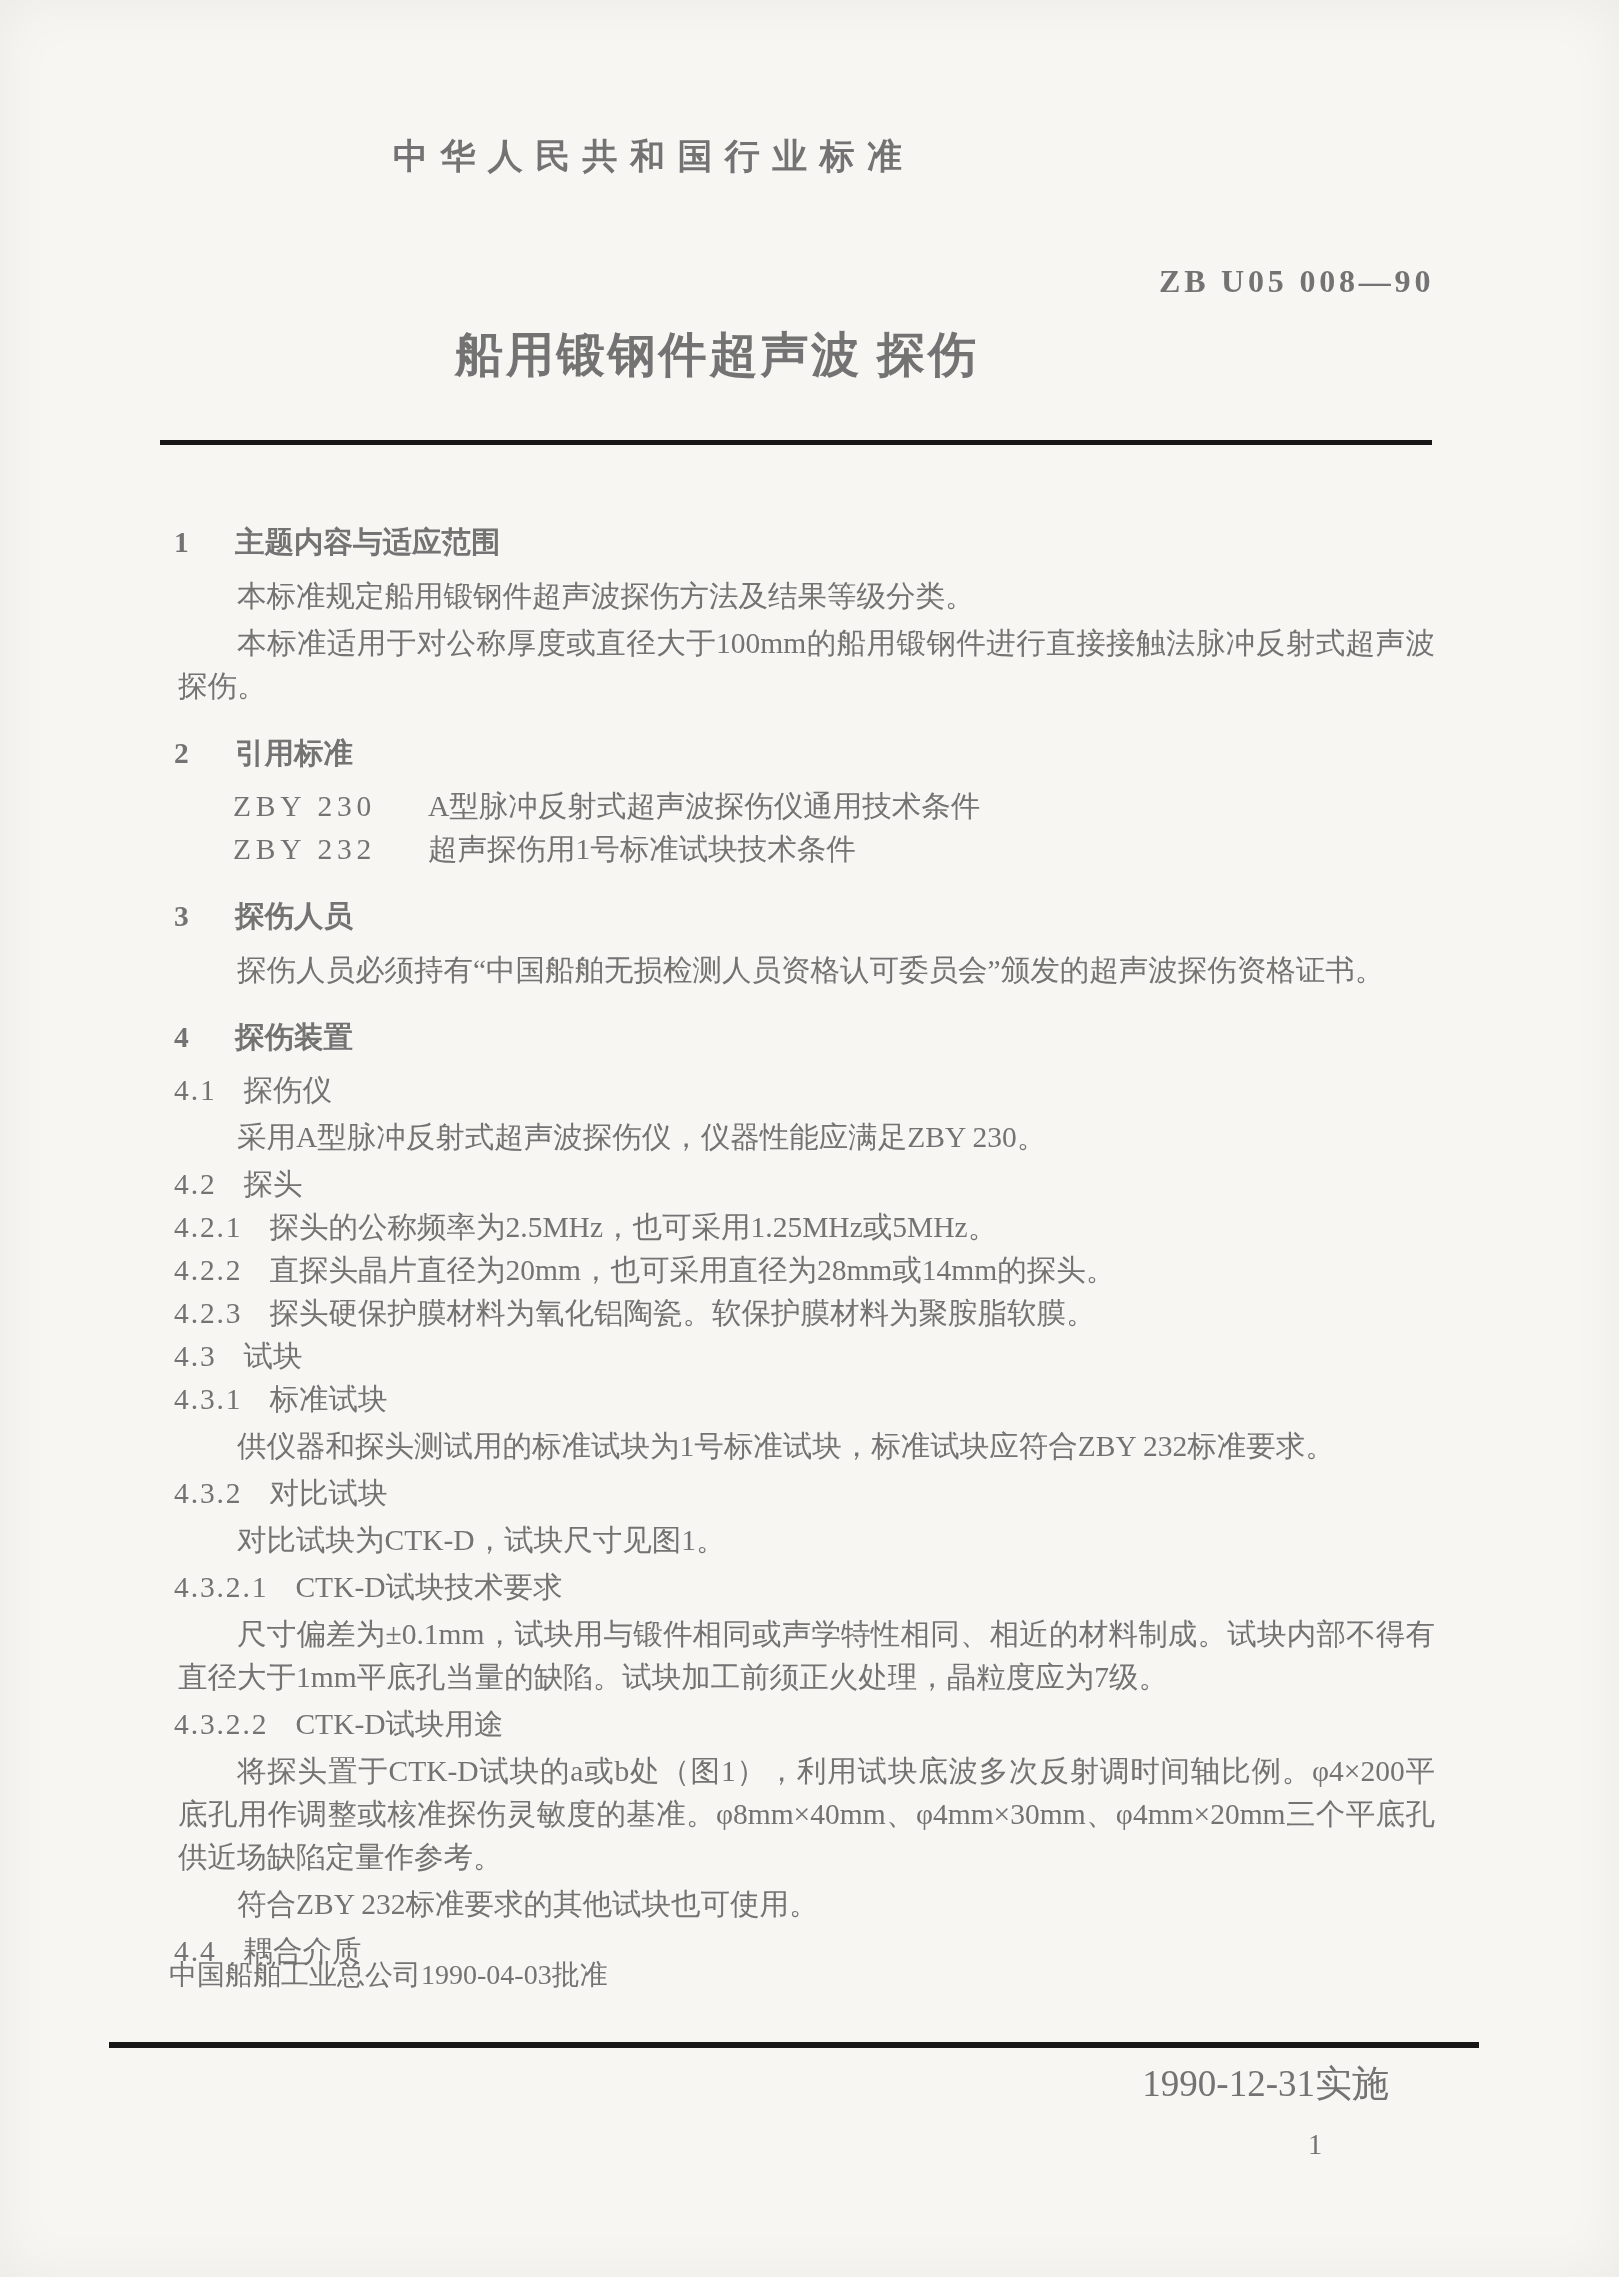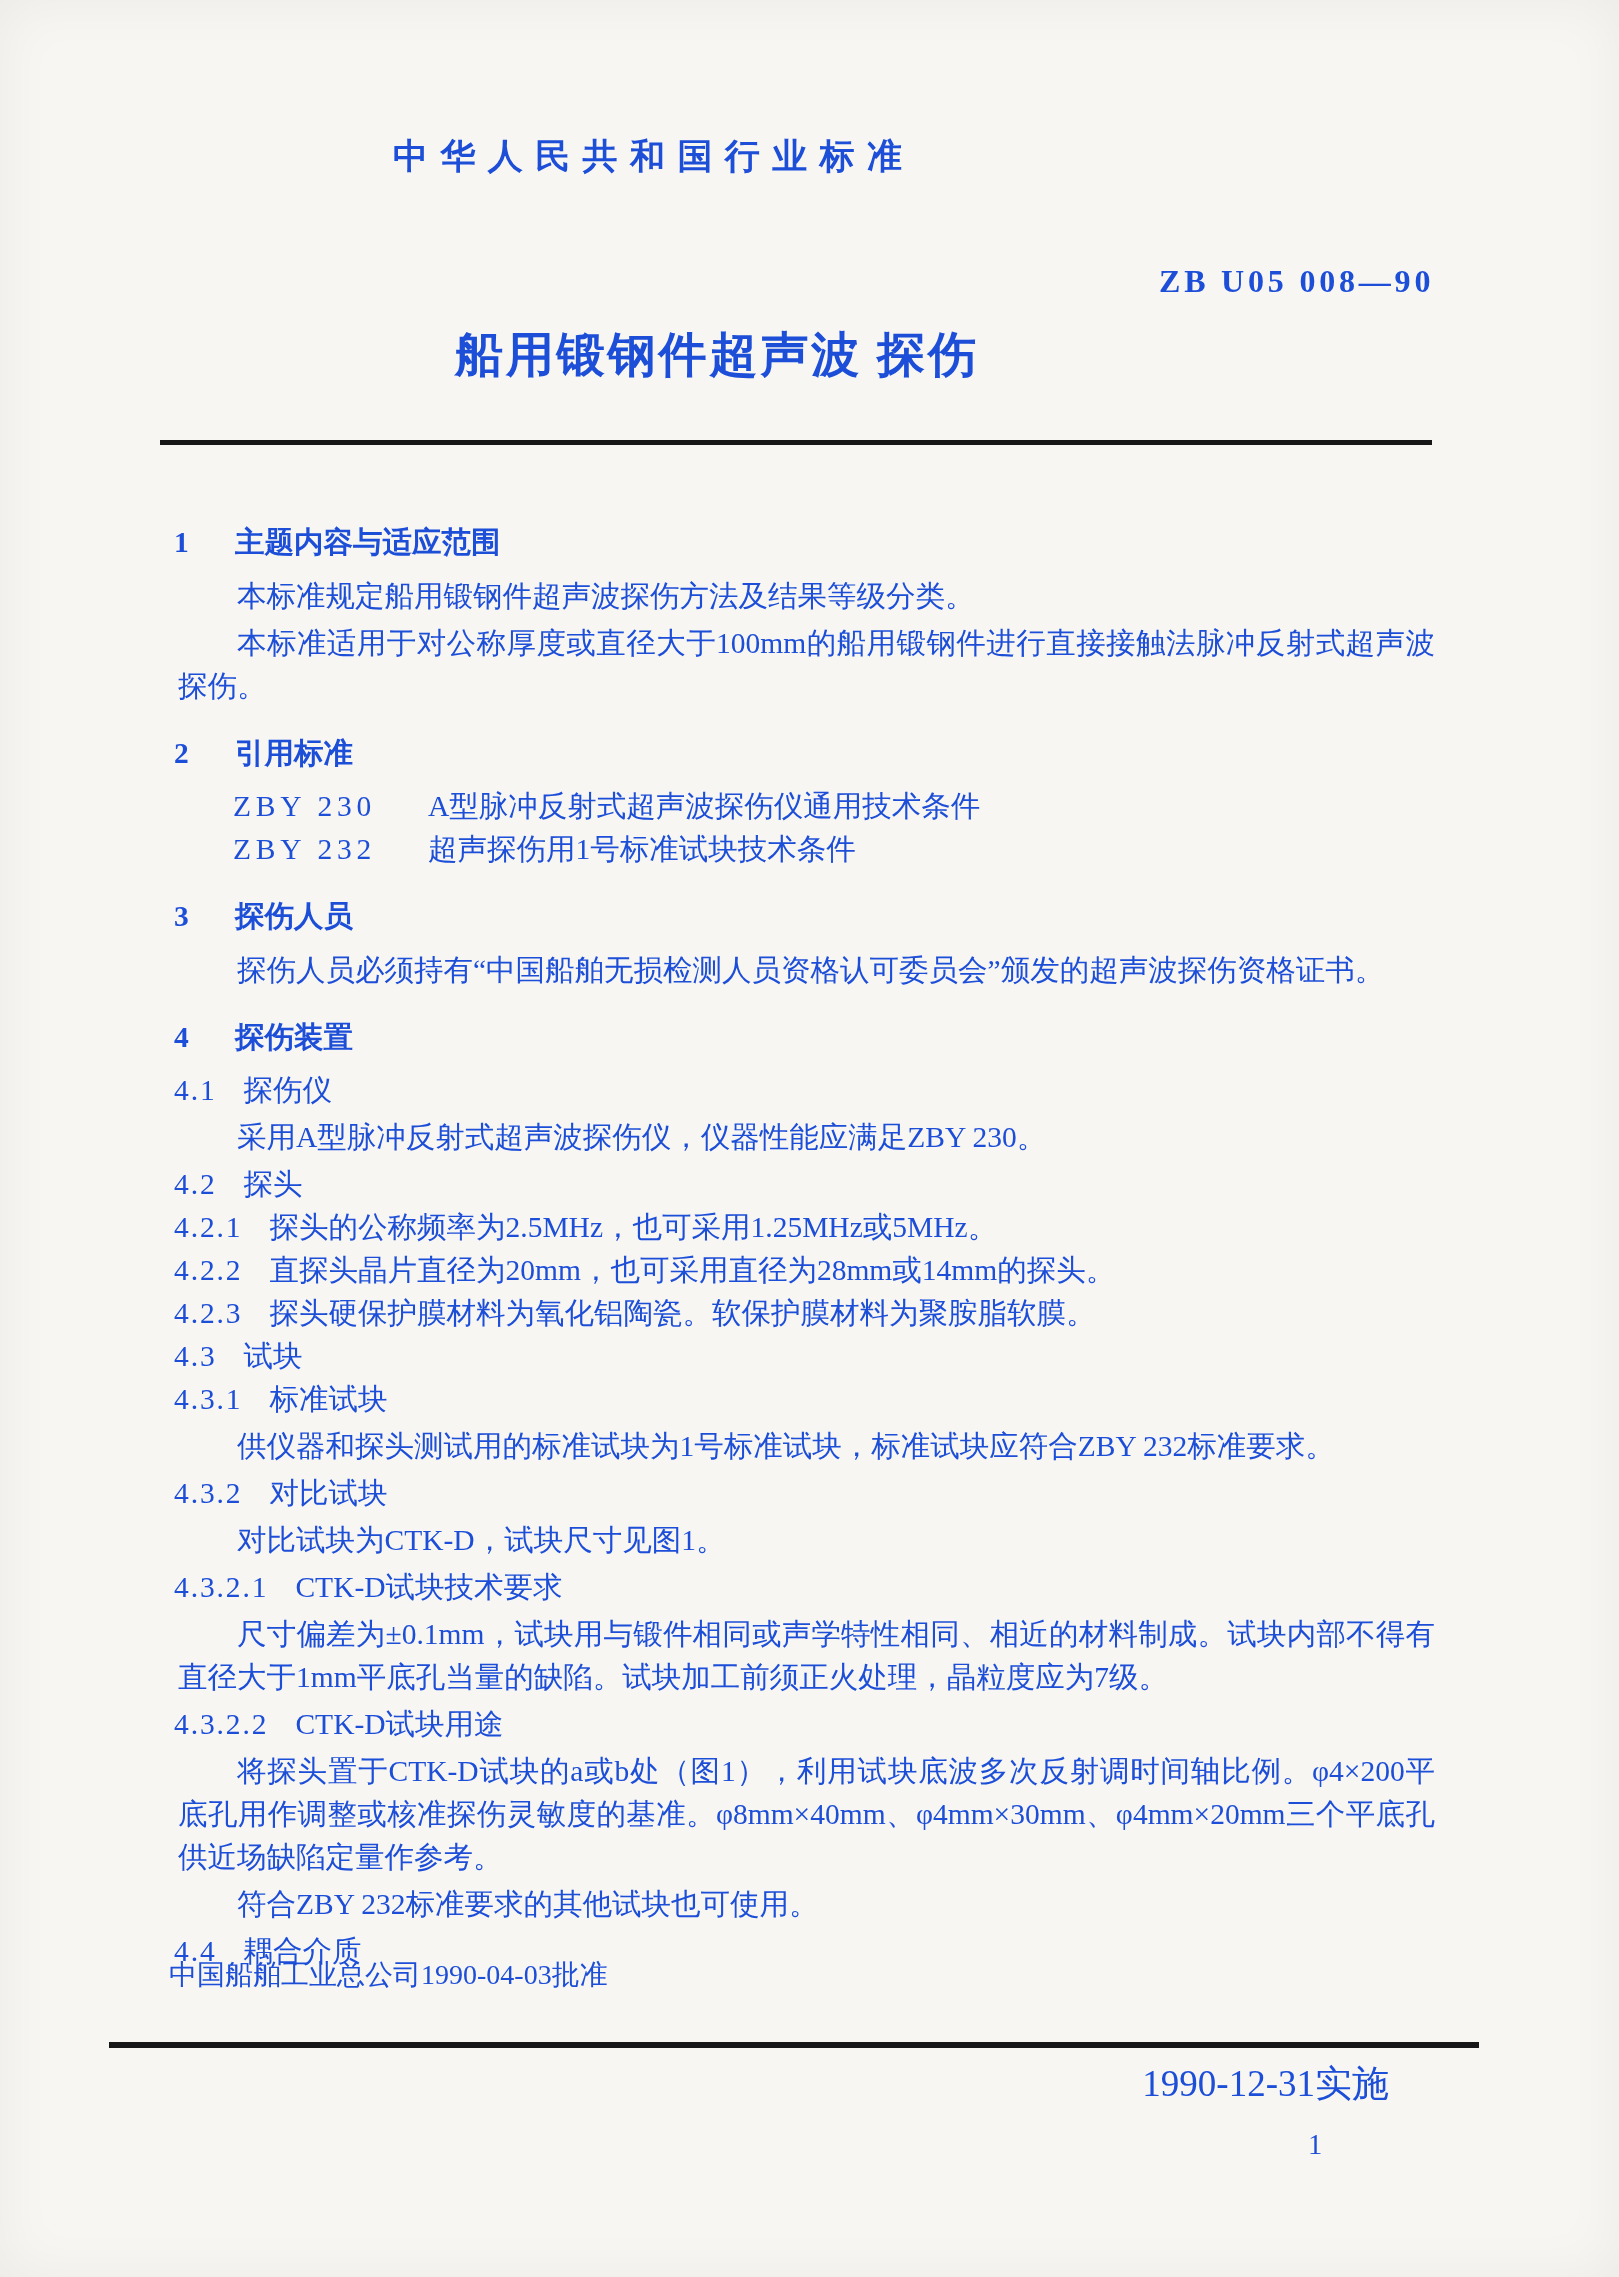--- a/index.html
+++ b/index.html
@@ -6,21 +6,21 @@
     margin: 0;
     padding: 0;
     background: #e9e8e4;
   }
   .page {
     position: relative;
     width: 1620px;
     height: 2278px;
     margin: 0 auto;
     background: #f7f6f3;
-    color: #1d4ed8;
+    color: #737373;
     font-family: "Liberation Serif", "DejaVu Serif", serif;
     overflow: hidden;
     box-shadow: inset 0 0 57px rgba(0,0,0,0.05);
   }
   .org-label {
     position: absolute;
     left: 393px;
     top: 133px;
     font-size: 35px;
     font-weight: bold;

